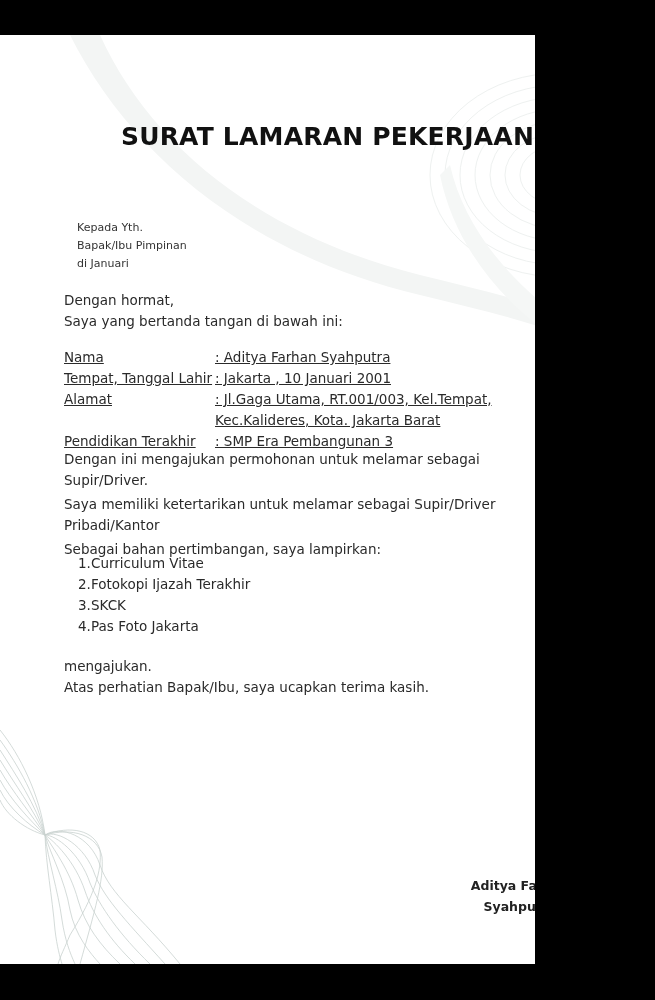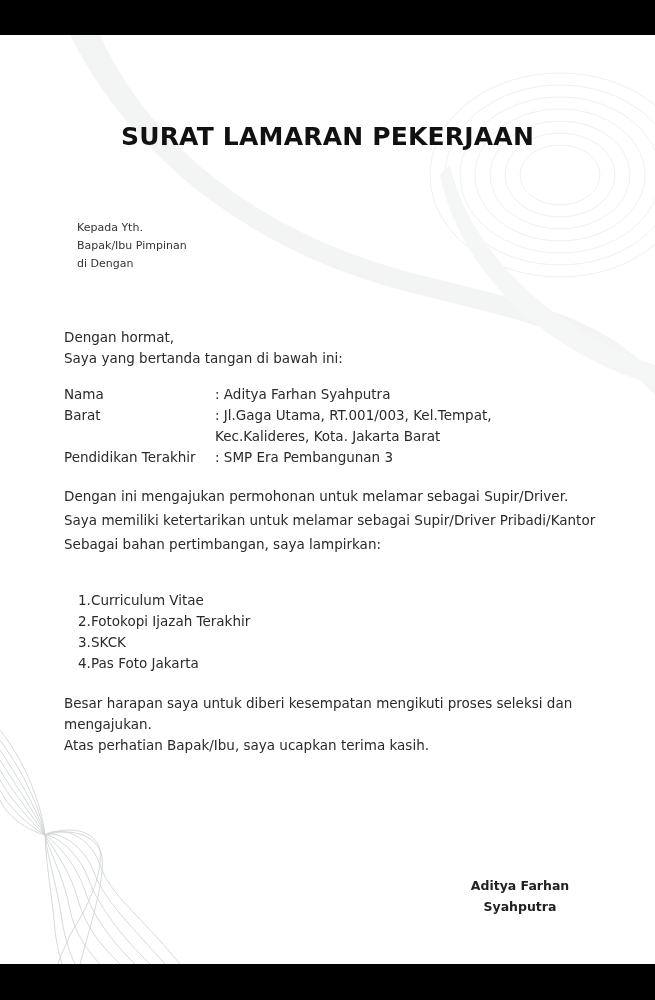--- a/index.html
+++ b/index.html
@@ -1,30 +1,30 @@
 <!DOCTYPE html>
 <html><head>
   <meta charset="utf-8">
   <style>
     * { margin: 0; padding: 0; box-sizing: border-box; }
     html, body { width: 655px; height: 1000px; background: #000; overflow: hidden; }
     body { position: relative; font-family: "DejaVu Sans", "Liberation Sans", sans-serif; color: #222; }
     .bar-top { position: absolute; left: 0; top: 0; width: 655px; height: 35px; background: #000; }
     .bar-bottom { position: absolute; left: 0; top: 964px; width: 655px; height: 36px; background: #000; }
-    .page { position: absolute; left: 0; top: 35px; width: 655px; height: 929px; background: #fff; overflow: hidden; }
+    .page { position: absolute; left: 0; top: 35px; width: 535px; height: 929px; background: #fff; overflow: hidden; }
     .deco { position: absolute; left: 0; top: 0; width: 655px; height: 929px; pointer-events: none; }
     .title {
       position: absolute; left: 0; top: 87px; width: 655px; text-align: center;
       font-size: 25px; font-weight: bold; letter-spacing: 0.2px; color: #111;
     }
     .recipient { position: absolute; left: 77px; top: 184px; font-size: 11px; line-height: 18px; color: #333; }
-    .text { position: absolute; left: 64px; font-size: 13.5px; line-height: 21px; color: #2a2a2a; margin-top: 37px; }
+    .text { position: absolute; left: 64px; font-size: 13.5px; line-height: 21px; color: #2a2a2a; }
     .greeting { top: 255px; }
     .info { top: 312px; }
-    .info-row { display: flex; }
+    .info-row { display: flex; text-decoration: underline; }
     .info-label { width: 151px; white-space: nowrap; }
     .info-value { white-space: nowrap; }
     .intro { top: 414px; }
     .intro p { margin-bottom: 3px; }
     .attachments { left: 78px; top: 518px; }
     .att-item { display: flex; }
     .att-num { width: 13px; }
     .closing { top: 621px; }
     .signoff { position: absolute; left: 440px; width: 160px; text-align: center; font-size: 12.5px; font-weight: bold; color: #222; line-height: 21px; }
     .hormat { top: 722px; }
@@ -64,35 +64,39 @@
       <path d="M45 800 C 70 790, 95 795, 100 815 C 102 835, 95 860, 70 900 C 65 912, 60 922, 58 929"></path>
       <path d="M45 800 C 72 792, 98 800, 102 822 C 104 845, 95 875, 80 929"></path>
     </g>
   </svg>
 
   <div class="title">SURAT LAMARAN PEKERJAAN</div>
 
   <div class="recipient">
     <div>Kepada Yth.</div>
     <div>Bapak/Ibu Pimpinan</div>
-    <div>di Dengan</div>
+    <div>di Januari</div>
   </div>
 
   <div class="text greeting">
     <div>Dengan hormat,</div>
     <div>Saya yang bertanda tangan di bawah ini:</div>
   </div>
 
   <div class="text info">
     <div class="info-row">
       <span class="info-label">Nama</span>
       <span class="info-value">: Aditya Farhan Syahputra</span>
     </div>
     <div class="info-row">
-      <span class="info-label">Barat</span>
+      <span class="info-label">Tempat, Tanggal Lahir</span>
+      <span class="info-value">: Jakarta , 10 Januari 2001</span>
+    </div>
+    <div class="info-row">
+      <span class="info-label">Alamat</span>
       <span class="info-value">: Jl.Gaga Utama, RT.001/003, Kel.Tempat,</span>
     </div>
     <div class="info-row">
       <span class="info-label"></span>
       <span class="info-value">Kec.Kalideres, Kota. Jakarta Barat</span>
     </div>
     <div class="info-row">
       <span class="info-label">Pendidikan Terakhir</span>
       <span class="info-value">: SMP Era Pembangunan 3</span>
     </div>
@@ -117,21 +121,20 @@
       <span class="att-num">3.</span>
       <span>SKCK</span>
     </div>
     <div class="att-item">
       <span class="att-num">4.</span>
       <span>Pas Foto Jakarta</span>
     </div>
   </div>
 
   <div class="text closing">
-    <div>Besar harapan saya untuk diberi kesempatan mengikuti proses seleksi dan</div>
     <div>mengajukan.</div>
     <div>Atas perhatian Bapak/Ibu, saya ucapkan terima kasih.</div>
   </div>
 
 
   <div class="signoff signature">
     <div>Aditya Farhan</div>
     <div>Syahputra</div>
   </div>
 

